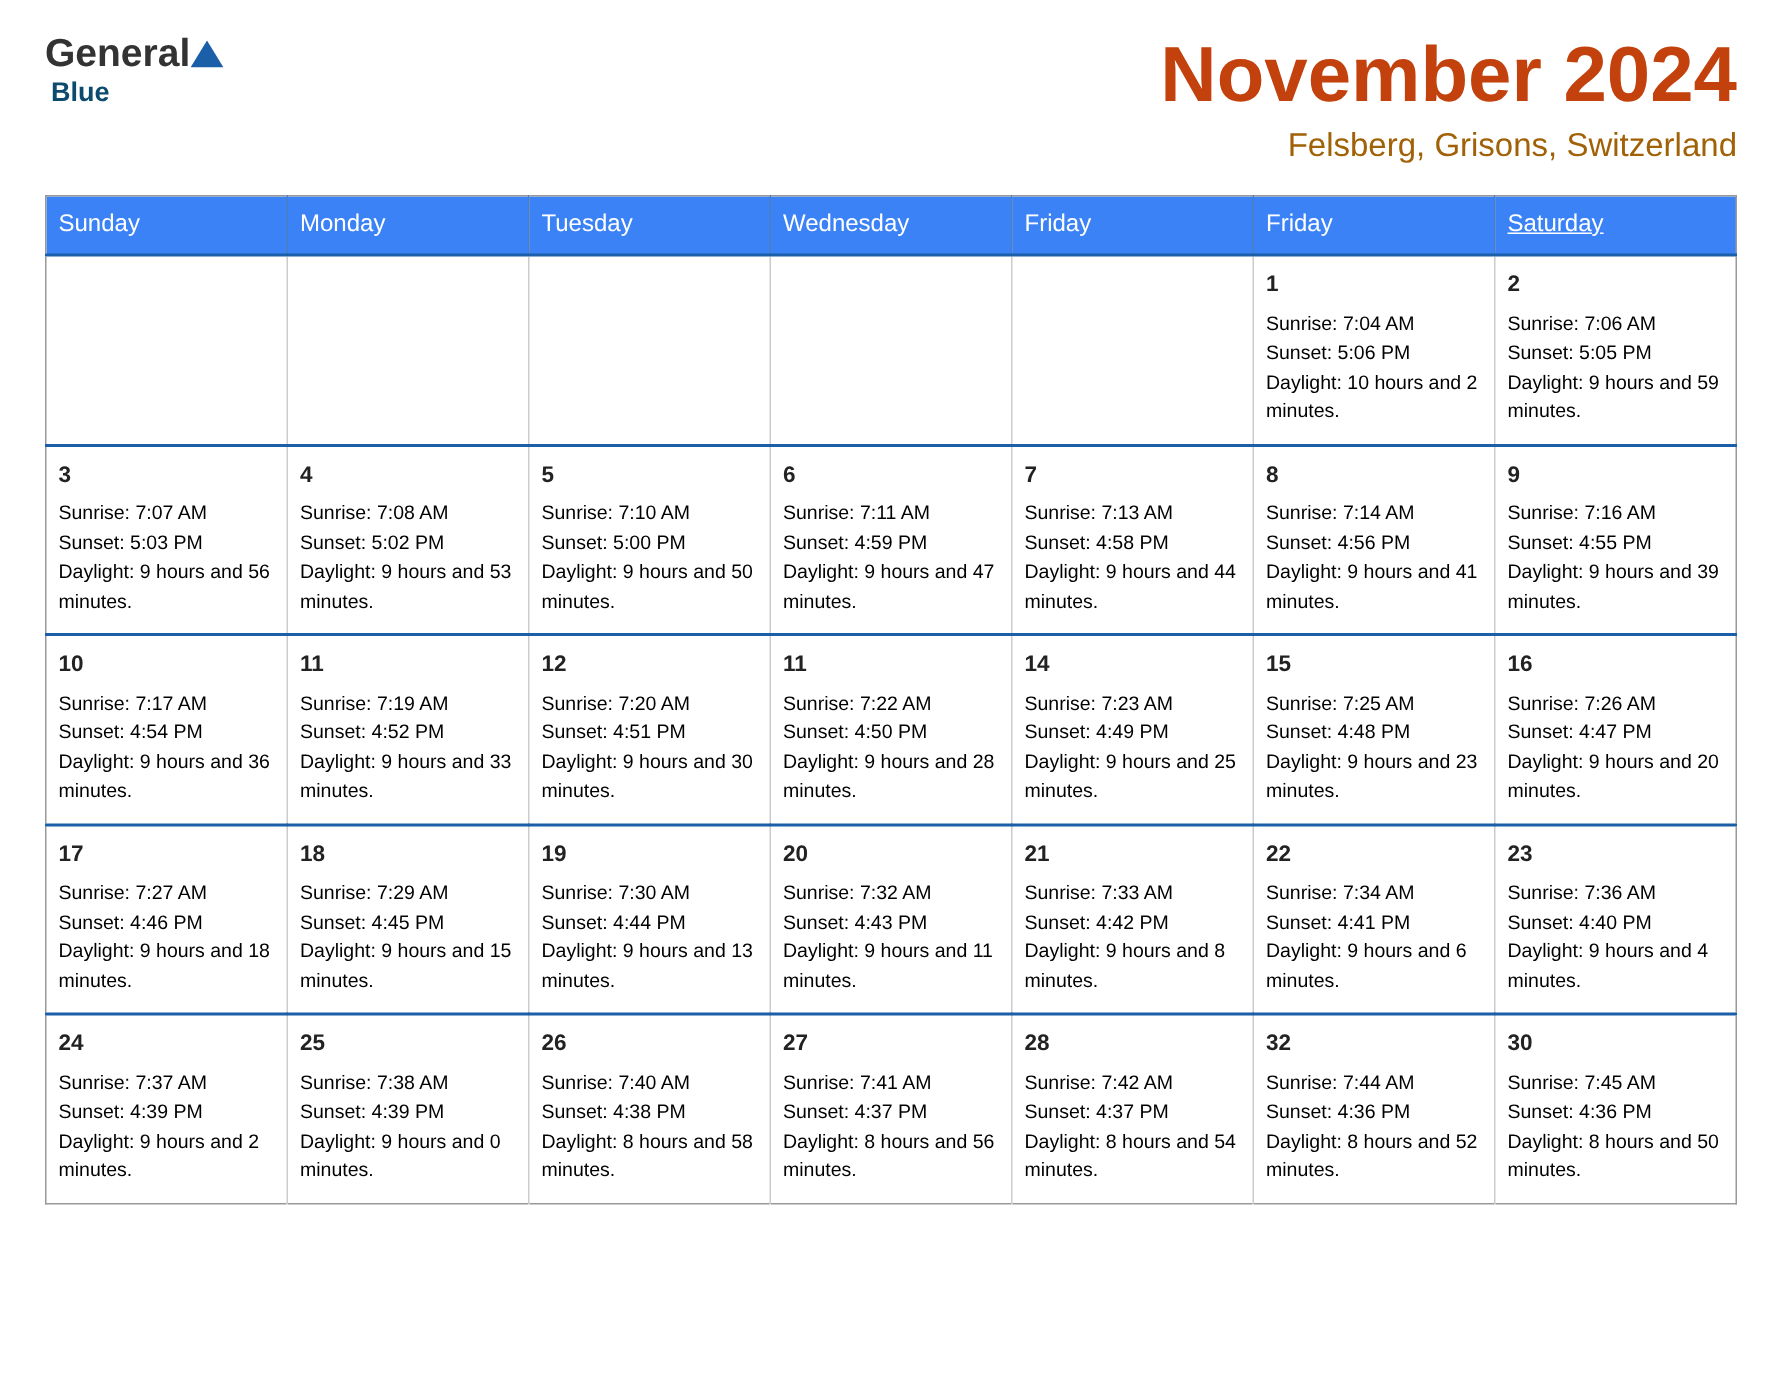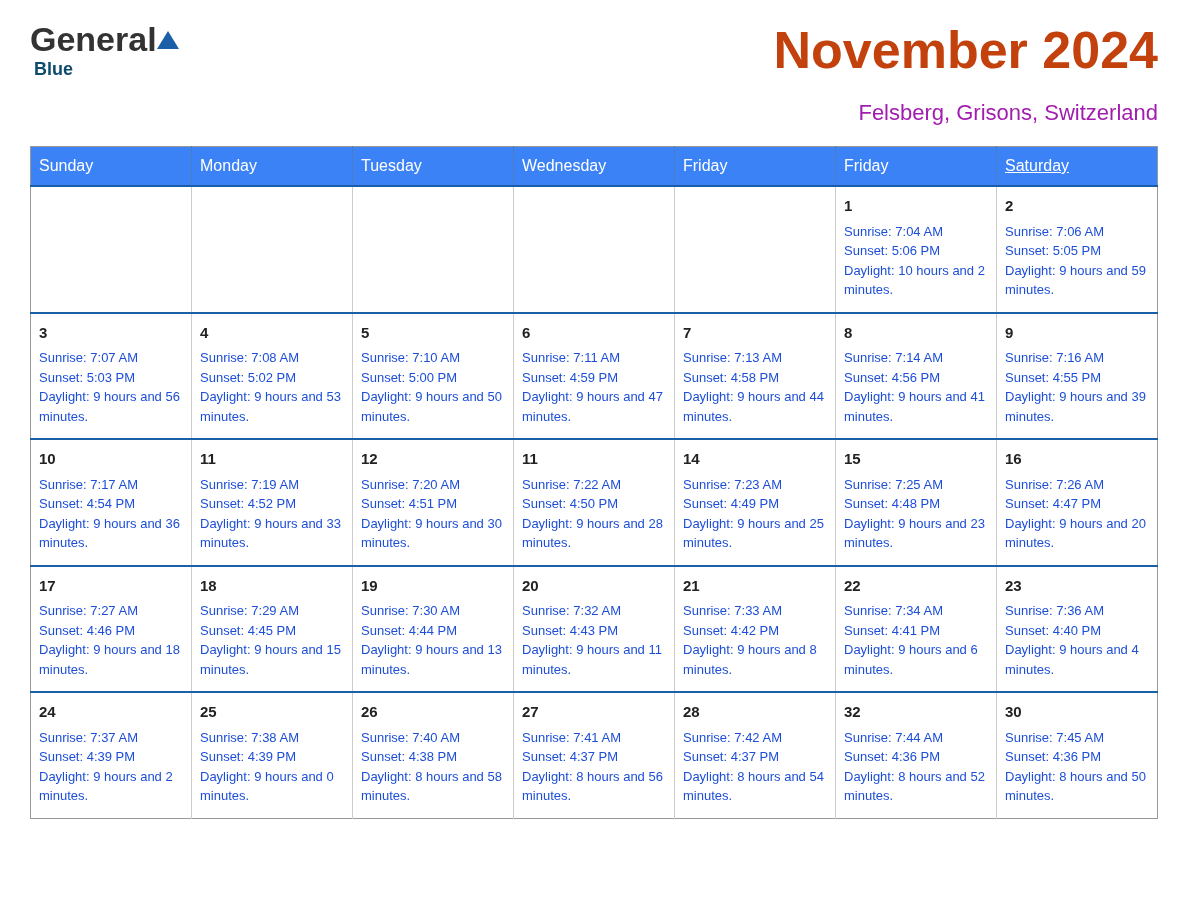--- a/index.html
+++ b/index.html
@@ -16,43 +16,43 @@
       margin-bottom: 20px;
     }
     .logo {
       display: flex;
       flex-direction: column;
       align-items: flex-start;
     }
     .logo-text {
       display: flex;
       align-items: center;
-      font-size: 34px;
+      font-size: 26px;
       font-weight: bold;
       color: #333;
     }
     .logo-general { color: #333; }
     .logo-subtitle {
       color: #0c4a6e;
       font-size: 18px;
       font-weight: bold;
       margin-left: 4px;
     }
     .title-section {
       text-align: right;
     }
     .main-title {
       font-size: 52px;
       font-weight: bold;
       color: #c2410c;
     }
     .subtitle {
       font-size: 22px;
-      color: #a21caf;
-      margin-top: 20px;
+      color: #a16207;
+      margin-top: 4px;
     }
     .calendar {
       width: 100%;
       border-collapse: collapse;
       border: 1px solid #999;
     }
     .calendar thead tr th {
       background-color: #3b82f6;
       color: #fff;
       padding: 10px 8px;
@@ -80,21 +80,21 @@
       border-right: none;
     }
     .day-number {
       font-size: 15px;
       font-weight: bold;
       color: #222;
       display: block;
       margin-bottom: 4px;
     }
     .day-info {
-      color: #1d4ed8;
+      color: #000000;
       font-size: 13px;
     }
   </style>
 </head>
 <body>
 
 <div class="header">
   <div class="logo">
     <div class="logo-text">
       <span class="logo-general">General</span>

